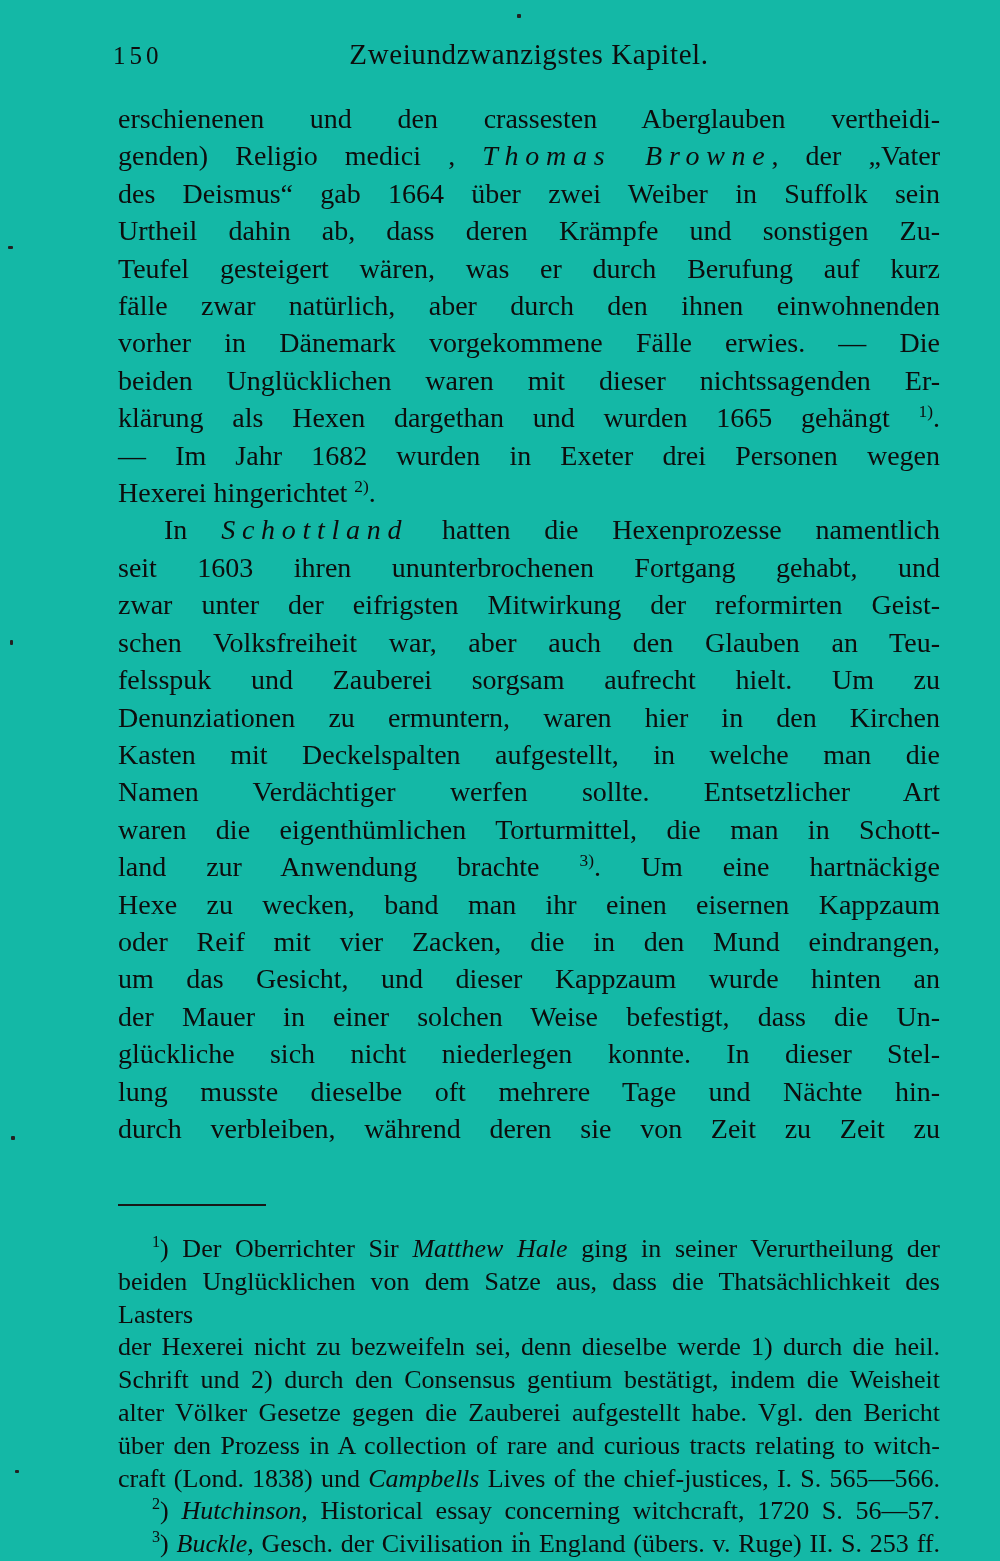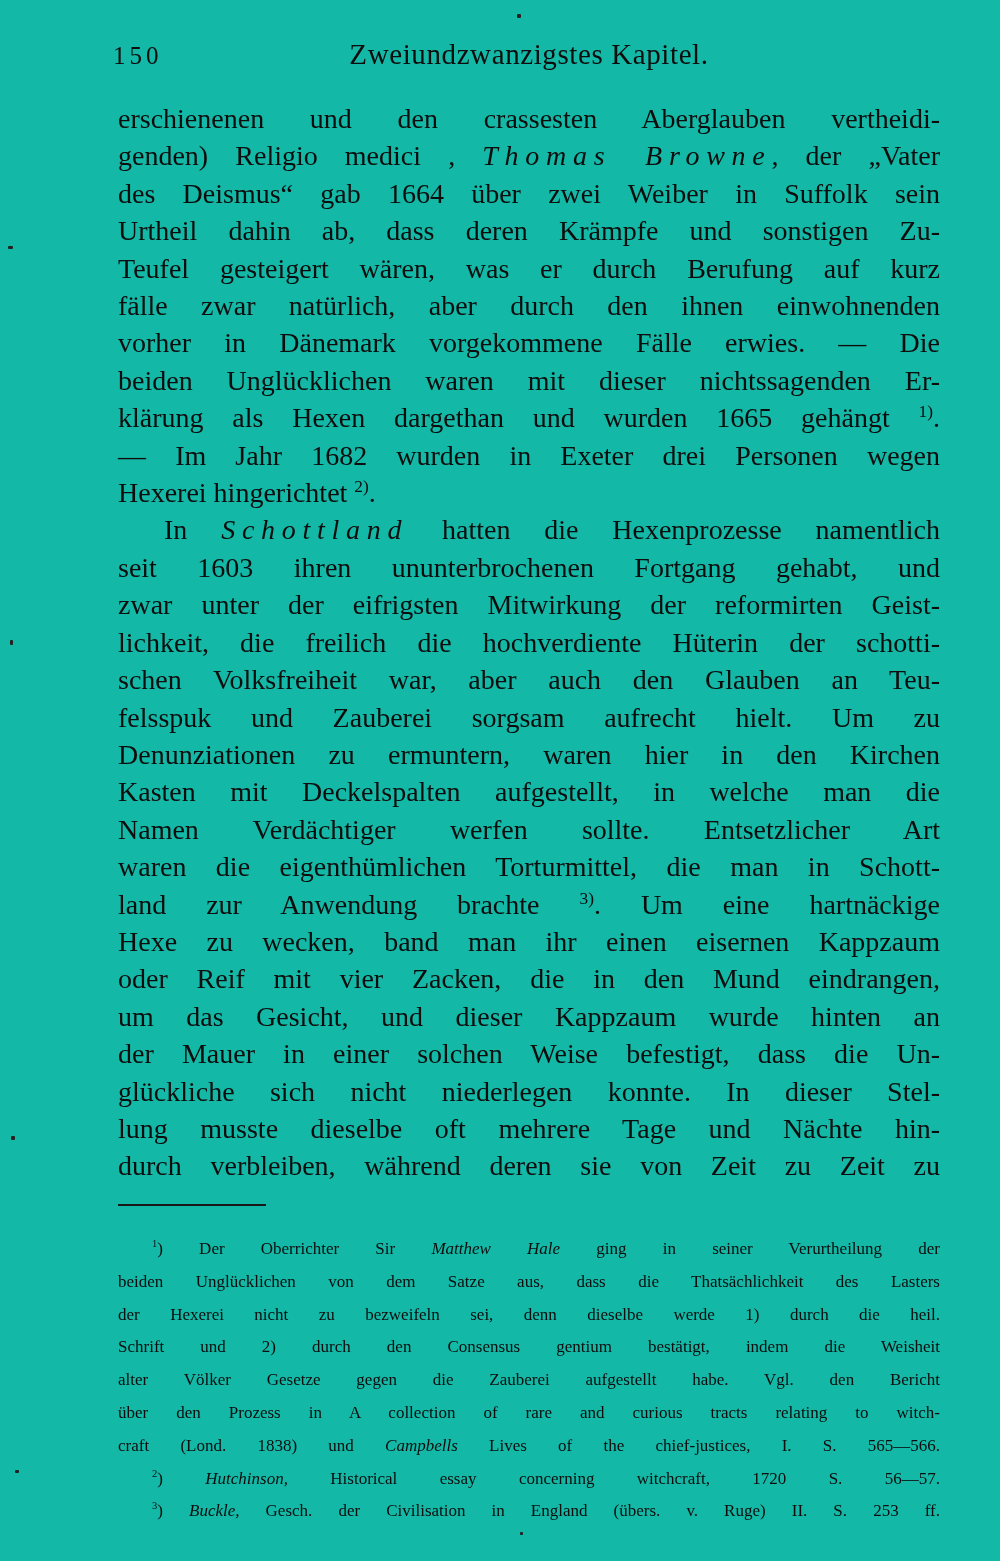--- a/index.html
+++ b/index.html
@@ -5,21 +5,21 @@
   html,body{margin:0;padding:0;background:#e8e8e8;}
   .page{
     position:relative;width:1000px;height:1561px;background:#14b8a6;
     font-family:"Liberation Serif","DejaVu Serif",serif;color:#0d0d0d;
     overflow:hidden;margin:0 auto;
   }
   .hdr{position:absolute;top:34px;left:118px;width:822px;height:40px;}
   .pgnum{position:absolute;left:-5px;top:8px;font-size:25px;letter-spacing:4px;}
   .chap{text-align:center;font-size:29px;letter-spacing:0.6px;padding-top:4px;}
   .bodytext{position:absolute;top:100px;left:118px;width:822px;font-size:28px;line-height:37.4px;}
-  .footnotes{position:absolute;top:1233px;left:118px;width:822px;font-size:17px;line-height:32.8px;}
+  .footnotes{position:absolute;top:1233px;left:118px;width:822px;font-size:26px;line-height:32.8px;}
   .tline{white-space:normal;}
   .just{text-align:justify;text-align-last:justify;}
   .ind{text-indent:46px;}
   .footnotes .ind{text-indent:34px;}
   .sp{letter-spacing:0.24em;font-style:italic;}
   .it{font-style:italic;}
   .sup{vertical-align:super;font-size:62%;line-height:0;letter-spacing:0;}
   .rule{position:absolute;left:118px;top:1204px;width:148px;height:0;border-top:2.5px solid #181818;}
   .speck{position:absolute;background:#222;border-radius:1px;}
   .sk1{left:517px;top:14px;width:4px;height:4px;}
@@ -47,21 +47,20 @@
       <div class="tline just"><span>Teufel gesteigert wären, was er durch Berufung auf kurz</span></div>
       <div class="tline just"><span>fälle zwar natürlich, aber durch den ihnen einwohnenden</span></div>
       <div class="tline just"><span>vorher in Dänemark vorgekommene Fälle erwies. — Die</span></div>
       <div class="tline just"><span>beiden Unglücklichen waren mit dieser nichtssagenden Er-</span></div>
       <div class="tline just"><span>klärung als Hexen dargethan und wurden 1665 gehängt </span><span class="sup">1)</span><span>.</span></div>
       <div class="tline just"><span>— Im Jahr 1682 wurden in Exeter drei Personen wegen</span></div>
       <div class="tline"><span>Hexerei hingerichtet </span><span class="sup">2)</span><span>.</span></div>
       <div class="tline just ind"><span>In </span><span class="sp">Schottland</span><span> hatten die Hexenprozesse namentlich</span></div>
       <div class="tline just"><span>seit 1603 ihren ununterbrochenen Fortgang gehabt, und</span></div>
       <div class="tline just"><span>zwar unter der eifrigsten Mitwirkung der reformirten Geist-</span></div>
-      <div class="tline just"><span>lichkeit, die freilich die hochverdiente Hüterin der schotti-</span></div>
       <div class="tline just"><span>schen Volksfreiheit war, aber auch den Glauben an Teu-</span></div>
       <div class="tline just"><span>felsspuk und Zauberei sorgsam aufrecht hielt. Um zu</span></div>
       <div class="tline just"><span>Denunziationen zu ermuntern, waren hier in den Kirchen</span></div>
       <div class="tline just"><span>Kasten mit Deckelspalten aufgestellt, in welche man die</span></div>
       <div class="tline just"><span>Namen Verdächtiger werfen sollte. Entsetzlicher Art</span></div>
       <div class="tline just"><span>waren die eigenthümlichen Torturmittel, die man in Schott-</span></div>
       <div class="tline just"><span>land zur Anwendung brachte </span><span class="sup">3)</span><span>. Um eine hartnäckige</span></div>
       <div class="tline just"><span>Hexe zu wecken, band man ihr einen eisernen Kappzaum</span></div>
       <div class="tline just"><span>oder Reif mit vier Zacken, die in den Mund eindrangen,</span></div>
       <div class="tline just"><span>um das Gesicht, und dieser Kappzaum wurde hinten an</span></div>

